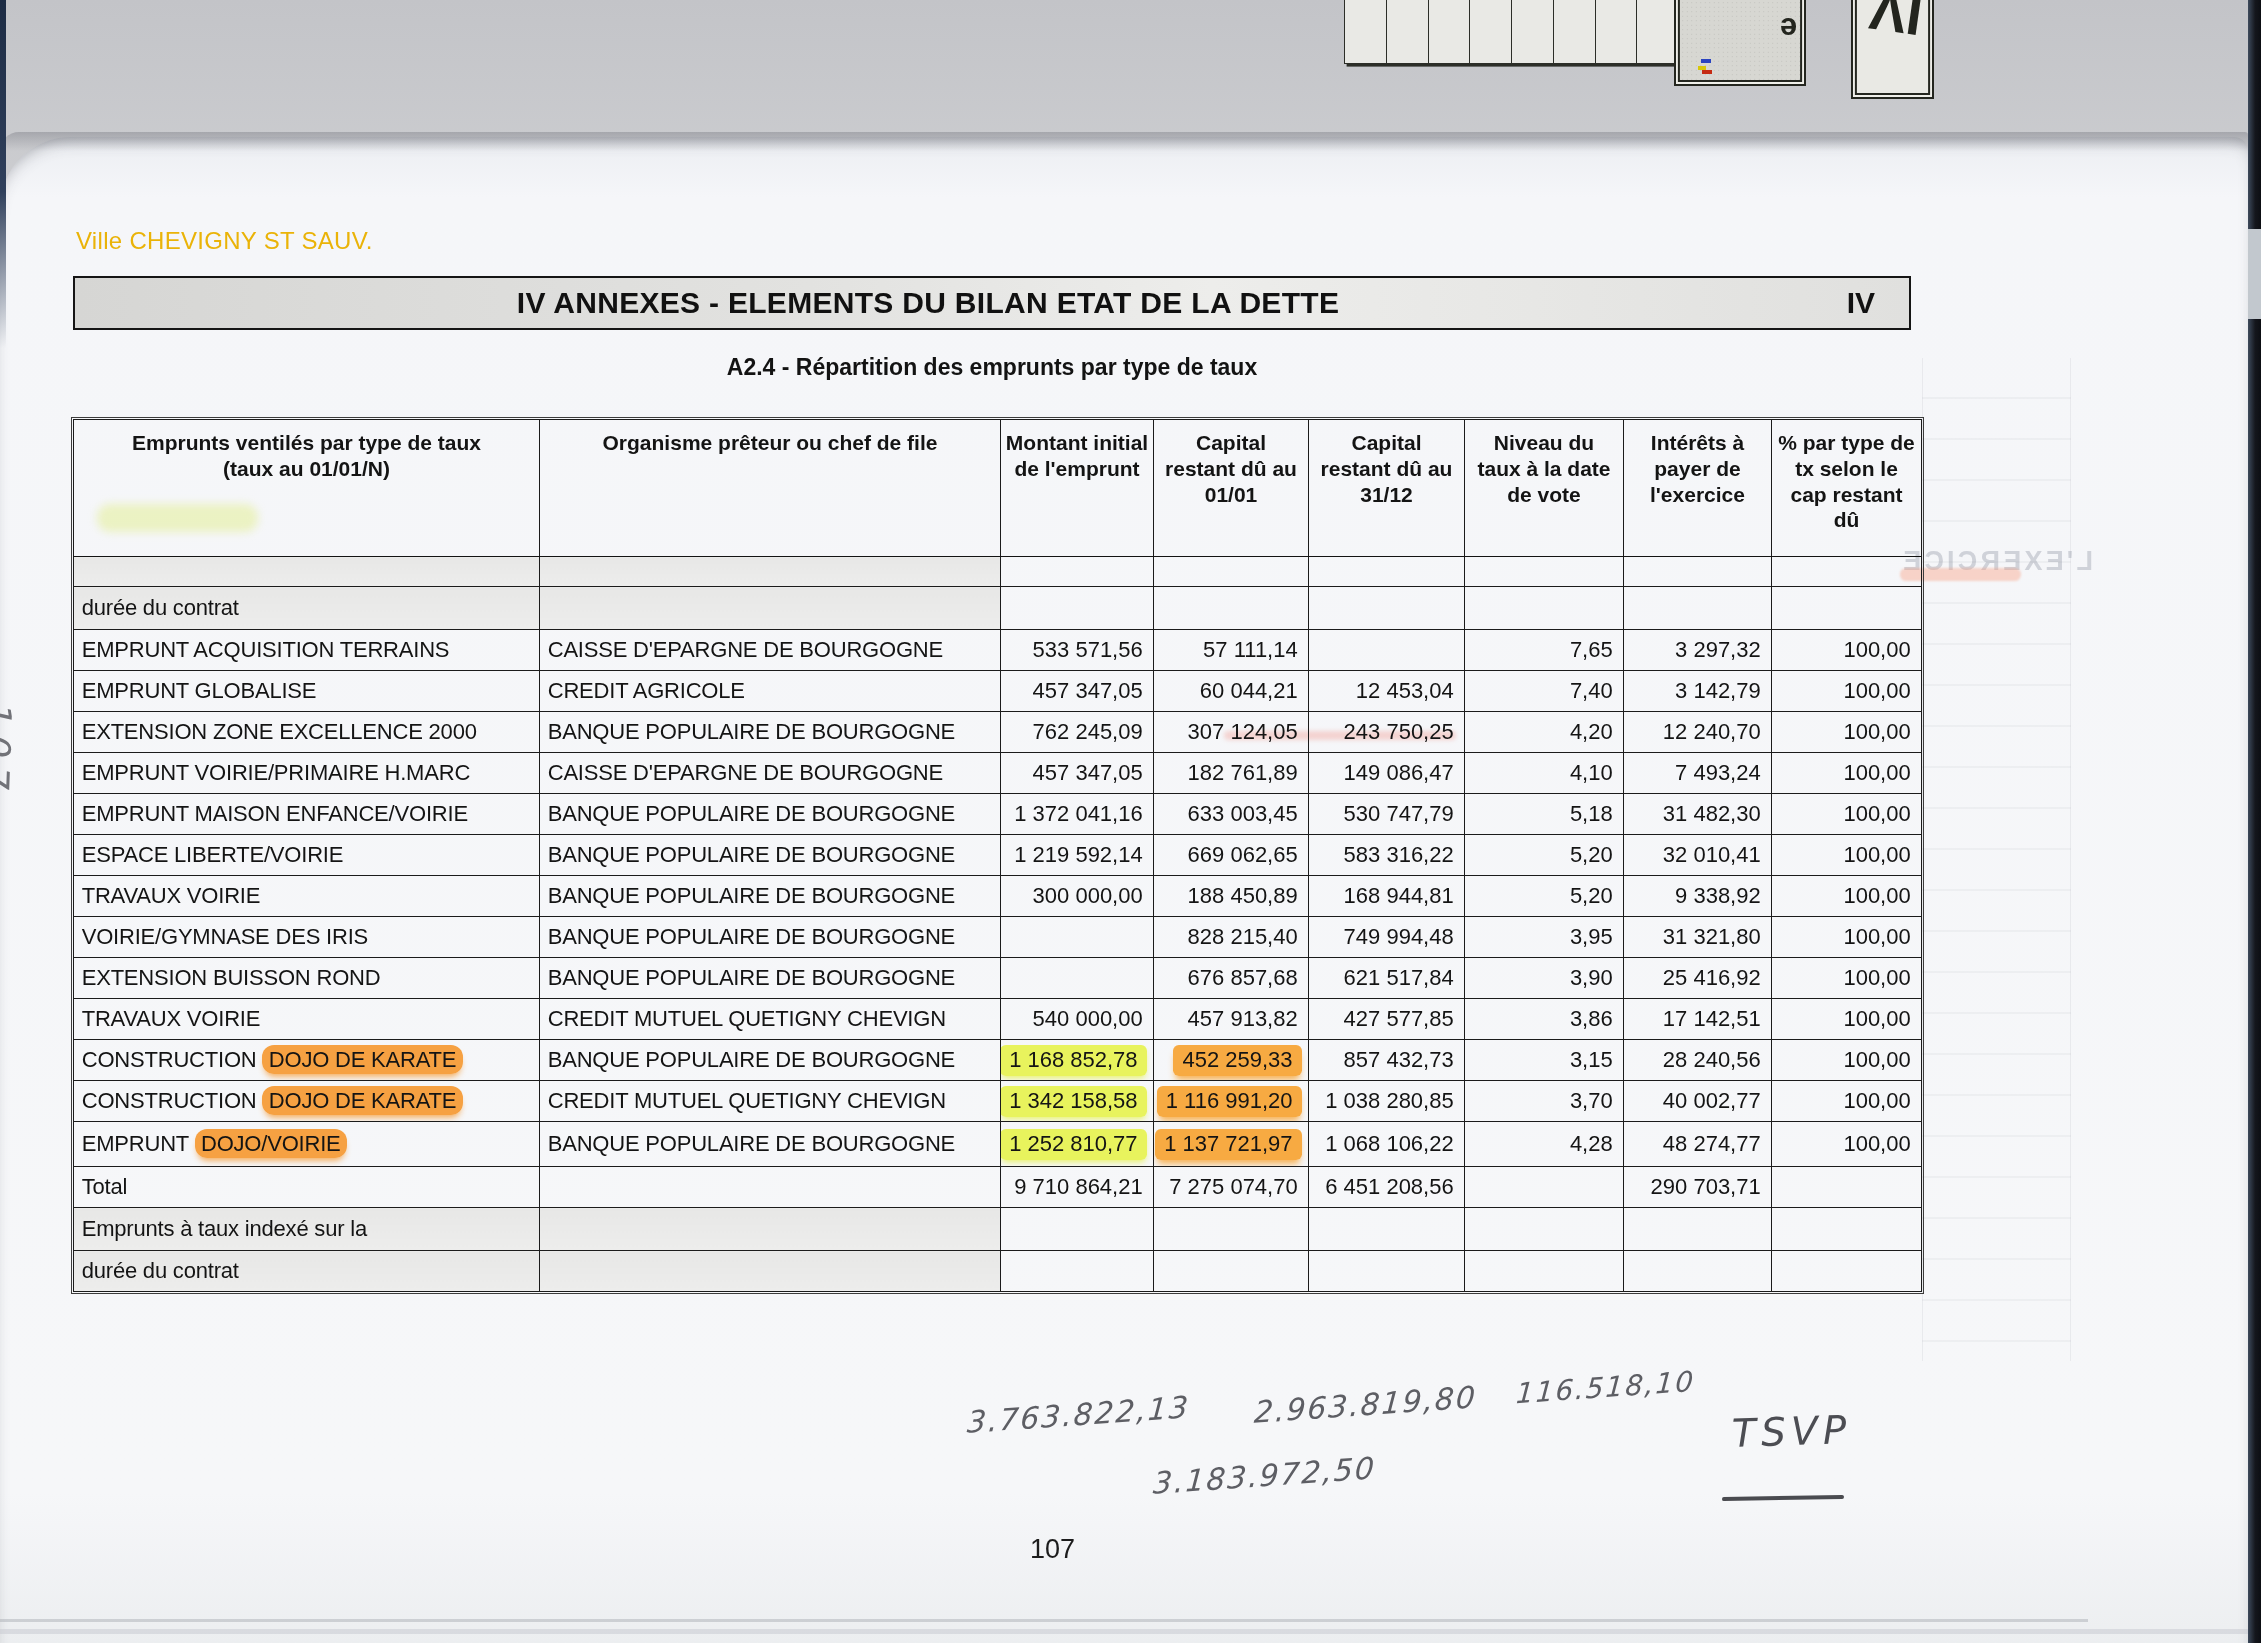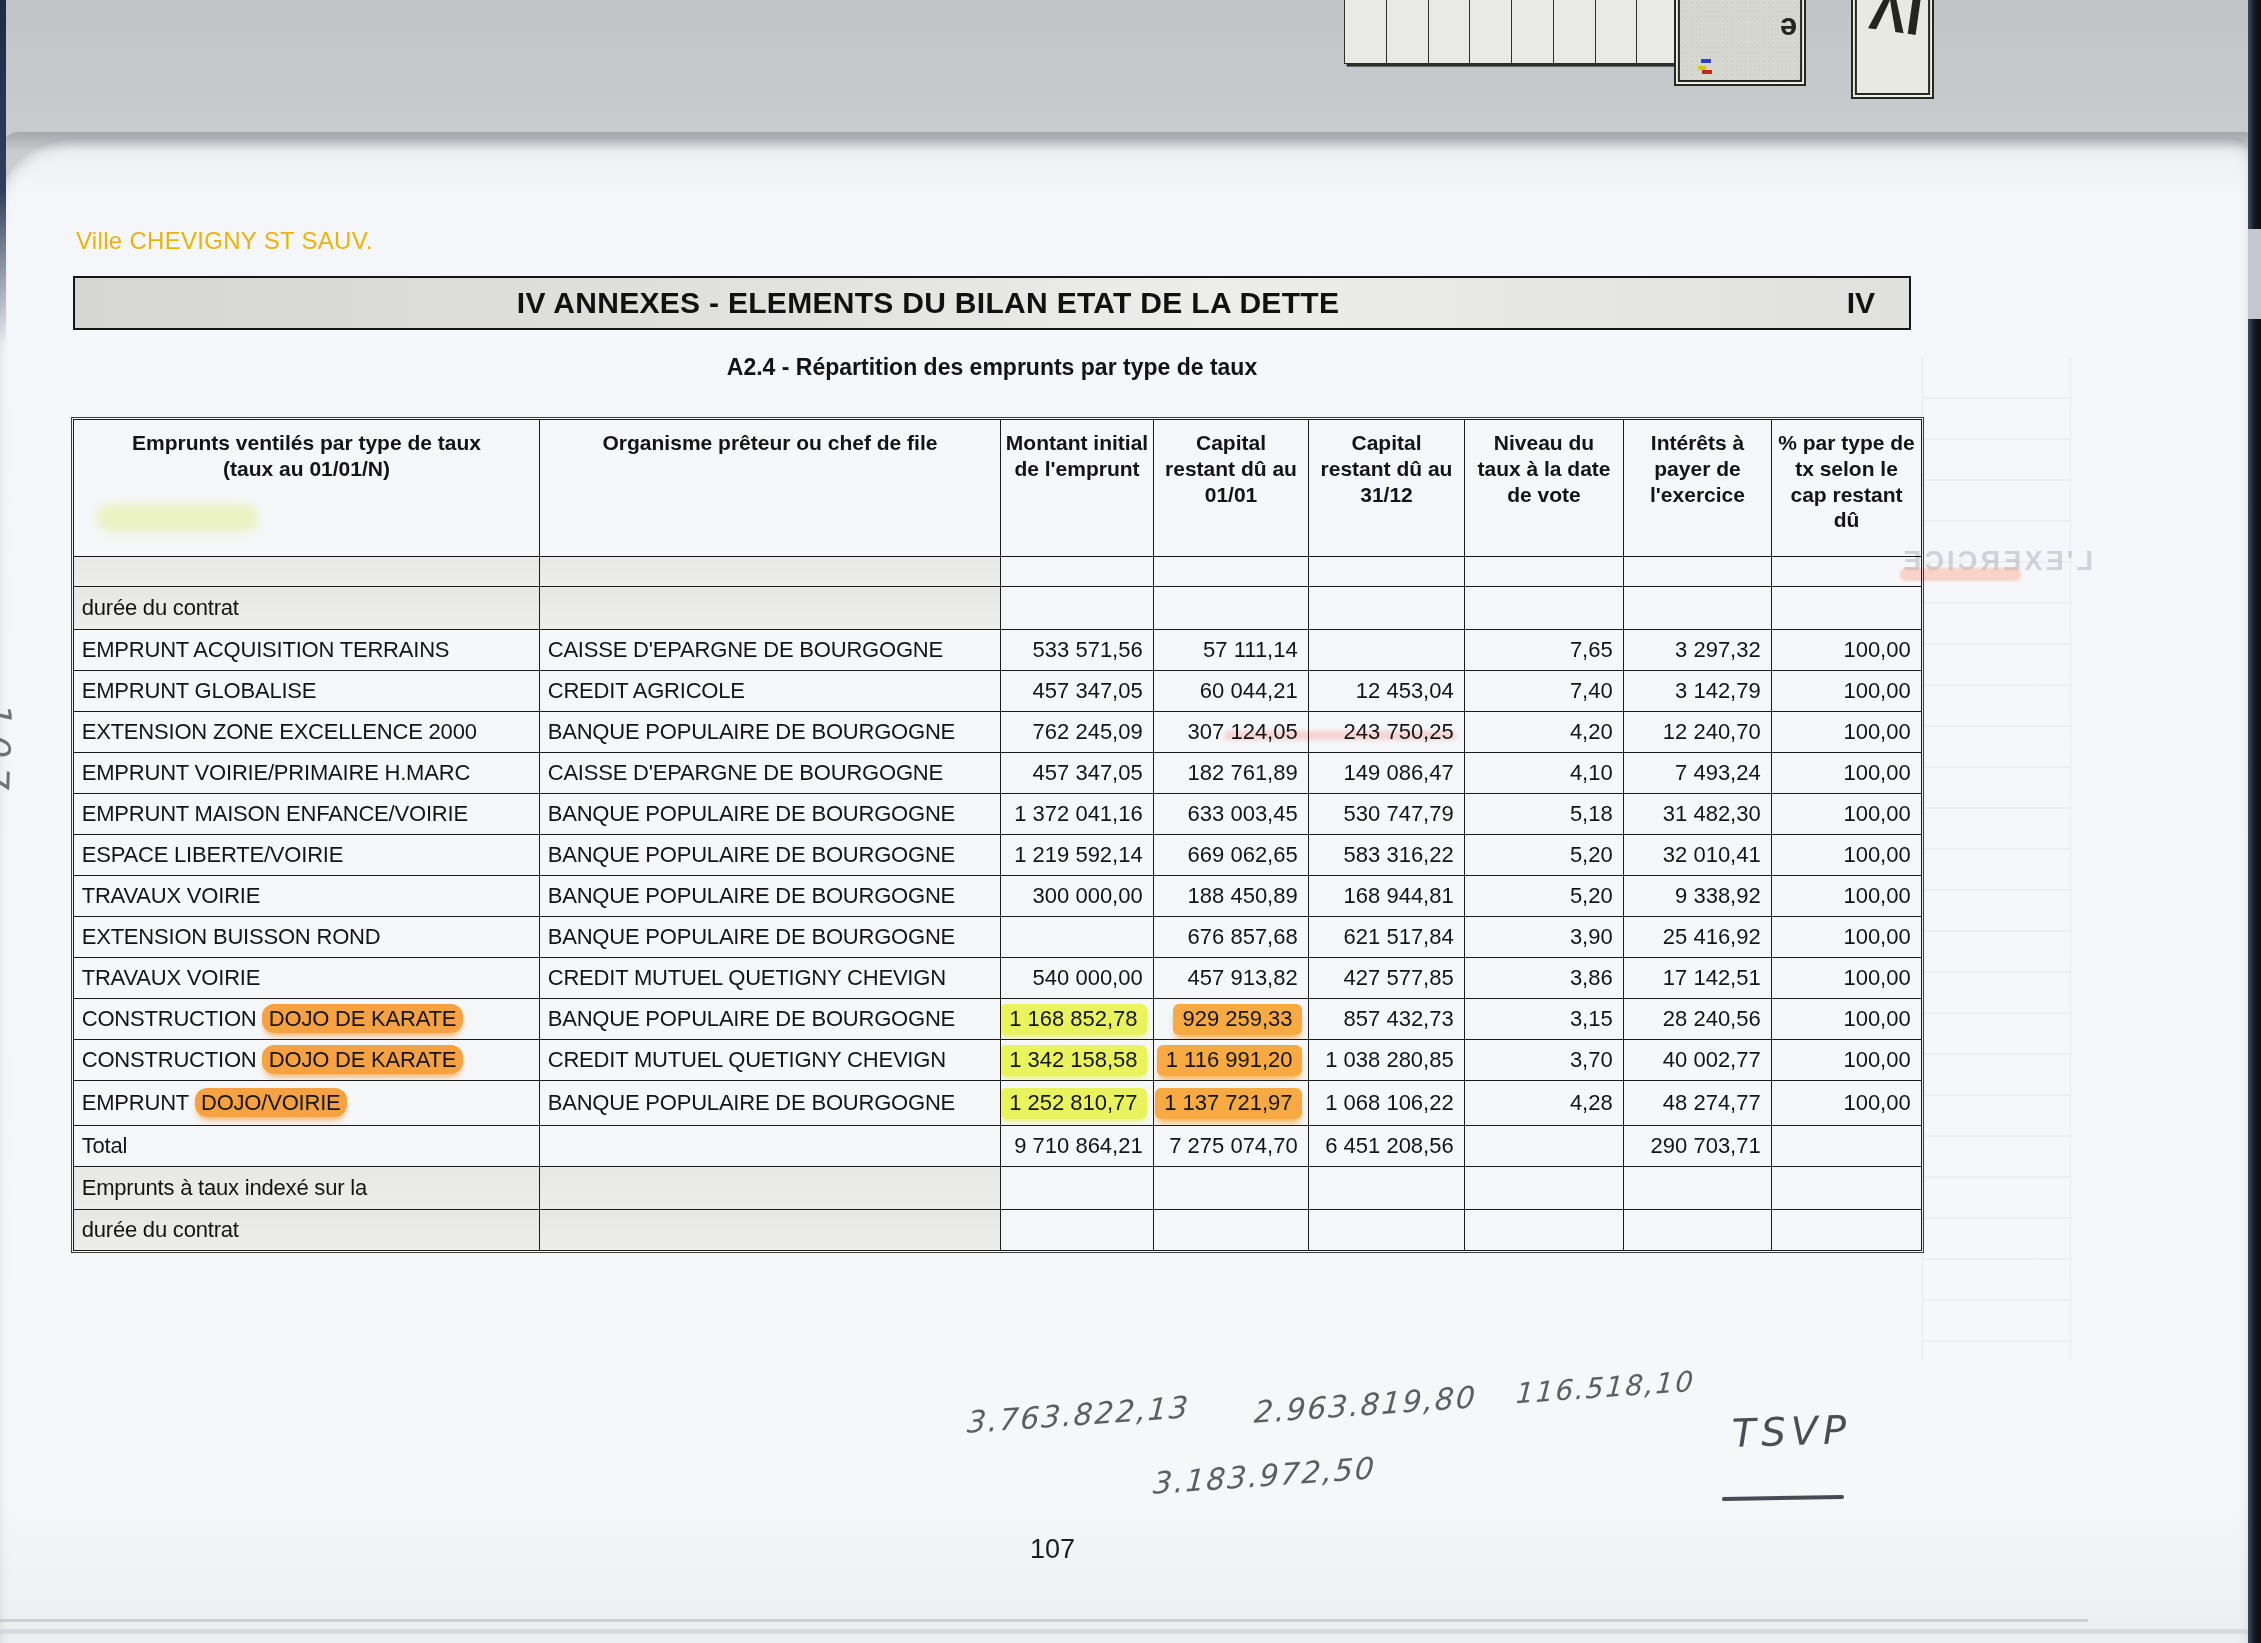--- a/index.html
+++ b/index.html
@@ -264,20 +264,30 @@
           <td class="lbl">TRAVAUX VOIRIE</td>
           <td class="lbl">BANQUE POPULAIRE DE BOURGOGNE</td>
           <td class="num">300 000,00</td>
           <td class="num">188 450,89</td>
           <td class="num">168 944,81</td>
           <td class="num">5,20</td>
           <td class="num">9 338,92</td>
           <td class="num">100,00</td>
         </tr>
         <tr class="data" style="height: 41px;">
+          <td class="lbl">VOIRIE/GYMNASE DES IRIS</td>
+          <td class="lbl">BANQUE POPULAIRE DE BOURGOGNE</td>
+          <td class="num"></td>
+          <td class="num">828 215,40</td>
+          <td class="num">749 994,48</td>
+          <td class="num">3,95</td>
+          <td class="num">31 321,80</td>
+          <td class="num">100,00</td>
+        </tr>
+        <tr class="data" style="height: 41px;">
           <td class="lbl">EXTENSION BUISSON ROND</td>
           <td class="lbl">BANQUE POPULAIRE DE BOURGOGNE</td>
           <td class="num"></td>
           <td class="num">676 857,68</td>
           <td class="num">621 517,84</td>
           <td class="num">3,90</td>
           <td class="num">25 416,92</td>
           <td class="num">100,00</td>
         </tr>
         <tr class="data" style="height: 41px;">
@@ -287,21 +297,21 @@
           <td class="num">457 913,82</td>
           <td class="num">427 577,85</td>
           <td class="num">3,86</td>
           <td class="num">17 142,51</td>
           <td class="num">100,00</td>
         </tr>
         <tr class="data" style="height: 41px;">
           <td class="lbl">CONSTRUCTION <span class="mark-lbl">DOJO DE KARATE</span></td>
           <td class="lbl">BANQUE POPULAIRE DE BOURGOGNE</td>
           <td class="num"><span class="mark mark-y">1 168 852,78</span></td>
-          <td class="num"><span class="mark mark-o">929 259,33</span></td>
+          <td class="num"><span class="mark mark-o">452 259,33</span></td>
           <td class="num">857 432,73</td>
           <td class="num">3,15</td>
           <td class="num">28 240,56</td>
           <td class="num">100,00</td>
         </tr>
         <tr class="data" style="height: 41px;">
           <td class="lbl">CONSTRUCTION <span class="mark-lbl">DOJO DE KARATE</span></td>
           <td class="lbl">CREDIT MUTUEL QUETIGNY CHEVIGN</td>
           <td class="num"><span class="mark mark-y">1 342 158,58</span></td>
           <td class="num"><span class="mark mark-o">1 116 991,20</span></td>

